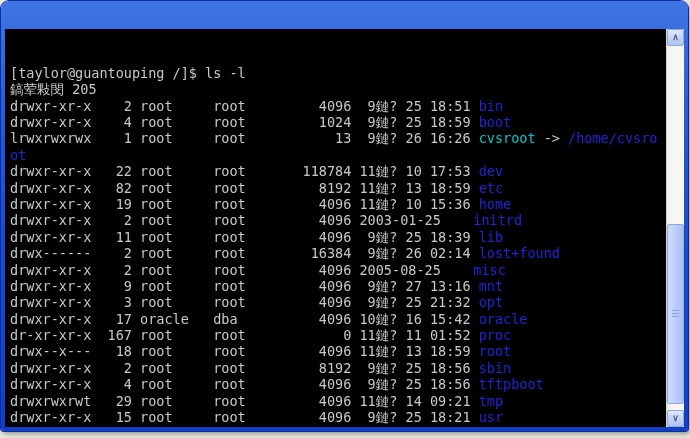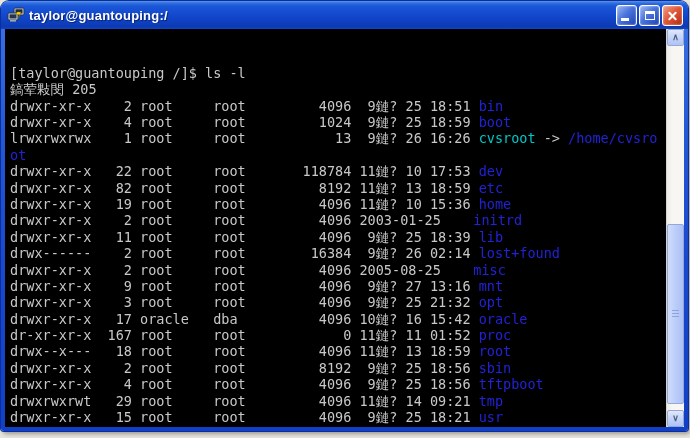--- a/index.html
+++ b/index.html
@@ -67,43 +67,20 @@
     border:1px solid #93a8d8; border-radius:2px;
     background:linear-gradient(90deg,#cfdcfb 0%, #bccdf9 50%, #aac0f6 100%);
   }
   .sb-grip { position:absolute; left:4px; right:4px; top:50%; height:9px; margin-top:-4px;
     background:repeating-linear-gradient(180deg,#8ba4dd 0 1px, transparent 1px 3px); }
 </style>
 </head>
 <body>
 
 <div class="window">
-  <div class="titlebar">
-    <svg class="title-icon" viewBox="0 0 18 16">
-      <rect x="7" y="1" width="10" height="7" rx="1" fill="#c9d2da" stroke="#2b3642"></rect>
-      <rect x="8.5" y="2.3" width="7" height="4.2" fill="#1d2a3a"></rect>
-      <rect x="1" y="6" width="10" height="7" rx="1" fill="#d6dde4" stroke="#2b3642"></rect>
-      <rect x="2.5" y="7.3" width="7" height="4.2" fill="#22354a"></rect>
-      <rect x="3" y="13" width="6" height="1.6" fill="#9aa6b2"></rect>
-      <polygon points="10,5 14,5 11,12 12.5,7.5 9,7.5" fill="#ffd400" stroke="#7a6000" stroke-width="0.4"></polygon>
-    </svg>
-    <span class="title-text">taylor@guantouping:/</span>
-    <div class="win-btns">
-      <div class="wbtn">
-          <span class="g-min"></span>
-        </div>
-      <div class="wbtn">
-          <span class="g-max"></span>
-        </div>
-      <div class="wbtn close">
-          <span class="g-close-a"></span>
-          <span class="g-close-b"></span>
-        </div>
-    </div>
-  </div>
 
   <div class="content">
     <div class="terminal">
       <div id="term-lines"><div class="t-line"><span style="color: rgb(200, 200, 200);">[taylor@guantouping /]$ ls -l</span></div><div class="t-line"><span style="color: rgb(200, 200, 200);">鎬荤敤閔 205</span></div><div class="t-line"><span style="color: rgb(200, 200, 200);">drwxr-xr-x    2 root     root         4096  9鏈? 25 18:51 </span><span style="color: rgb(34, 34, 214);">bin</span></div><div class="t-line"><span style="color: rgb(200, 200, 200);">drwxr-xr-x    4 root     root         1024  9鏈? 25 18:59 </span><span style="color: rgb(34, 34, 214);">boot</span></div><div class="t-line"><span style="color: rgb(200, 200, 200);">lrwxrwxrwx    1 root     root           13  9鏈? 26 16:26 </span><span style="color: rgb(0, 200, 200);">cvsroot</span><span style="color: rgb(200, 200, 200);"> -&gt; </span><span style="color: rgb(34, 34, 214);">/home/cvsro</span></div><div class="t-line"><span style="color: rgb(34, 34, 214);">ot</span></div><div class="t-line"><span style="color: rgb(200, 200, 200);">drwxr-xr-x   22 root     root       118784 11鏈? 10 17:53 </span><span style="color: rgb(34, 34, 214);">dev</span></div><div class="t-line"><span style="color: rgb(200, 200, 200);">drwxr-xr-x   82 root     root         8192 11鏈? 13 18:59 </span><span style="color: rgb(34, 34, 214);">etc</span></div><div class="t-line"><span style="color: rgb(200, 200, 200);">drwxr-xr-x   19 root     root         4096 11鏈? 10 15:36 </span><span style="color: rgb(34, 34, 214);">home</span></div><div class="t-line"><span style="color: rgb(200, 200, 200);">drwxr-xr-x    2 root     root         4096 2003-01-25    </span><span style="color: rgb(34, 34, 214);">initrd</span></div><div class="t-line"><span style="color: rgb(200, 200, 200);">drwxr-xr-x   11 root     root         4096  9鏈? 25 18:39 </span><span style="color: rgb(34, 34, 214);">lib</span></div><div class="t-line"><span style="color: rgb(200, 200, 200);">drwx------    2 root     root        16384  9鏈? 26 02:14 </span><span style="color: rgb(34, 34, 214);">lost+found</span></div><div class="t-line"><span style="color: rgb(200, 200, 200);">drwxr-xr-x    2 root     root         4096 2005-08-25    </span><span style="color: rgb(34, 34, 214);">misc</span></div><div class="t-line"><span style="color: rgb(200, 200, 200);">drwxr-xr-x    9 root     root         4096  9鏈? 27 13:16 </span><span style="color: rgb(34, 34, 214);">mnt</span></div><div class="t-line"><span style="color: rgb(200, 200, 200);">drwxr-xr-x    3 root     root         4096  9鏈? 25 21:32 </span><span style="color: rgb(34, 34, 214);">opt</span></div><div class="t-line"><span style="color: rgb(200, 200, 200);">drwxr-xr-x   17 oracle   dba          4096 10鏈? 16 15:42 </span><span style="color: rgb(34, 34, 214);">oracle</span></div><div class="t-line"><span style="color: rgb(200, 200, 200);">dr-xr-xr-x  167 root     root            0 11鏈? 11 01:52 </span><span style="color: rgb(34, 34, 214);">proc</span></div><div class="t-line"><span style="color: rgb(200, 200, 200);">drwx--x---   18 root     root         4096 11鏈? 13 18:59 </span><span style="color: rgb(34, 34, 214);">root</span></div><div class="t-line"><span style="color: rgb(200, 200, 200);">drwxr-xr-x    2 root     root         8192  9鏈? 25 18:56 </span><span style="color: rgb(34, 34, 214);">sbin</span></div><div class="t-line"><span style="color: rgb(200, 200, 200);">drwxr-xr-x    4 root     root         4096  9鏈? 25 18:56 </span><span style="color: rgb(34, 34, 214);">tftpboot</span></div><div class="t-line"><span style="color: rgb(200, 200, 200);">drwxrwxrwt   29 root     root         4096 11鏈? 14 09:21 </span><span style="color: rgb(34, 34, 214);">tmp</span></div><div class="t-line"><span style="color: rgb(200, 200, 200);">drwxr-xr-x   15 root     root         4096  9鏈? 25 18:21 </span><span style="color: rgb(34, 34, 214);">usr</span></div><div class="t-line"><span style="color: rgb(200, 200, 200);">drwxr-xr-x   25 root     root         4096  9鏈? 25 18:56 </span><span style="color: rgb(34, 34, 214);">var</span></div></div>
     </div>
     <div class="scrollbar">
       <div class="sb-btn">
           <span>∧</span>
         </div>
       <div class="sb-track">

